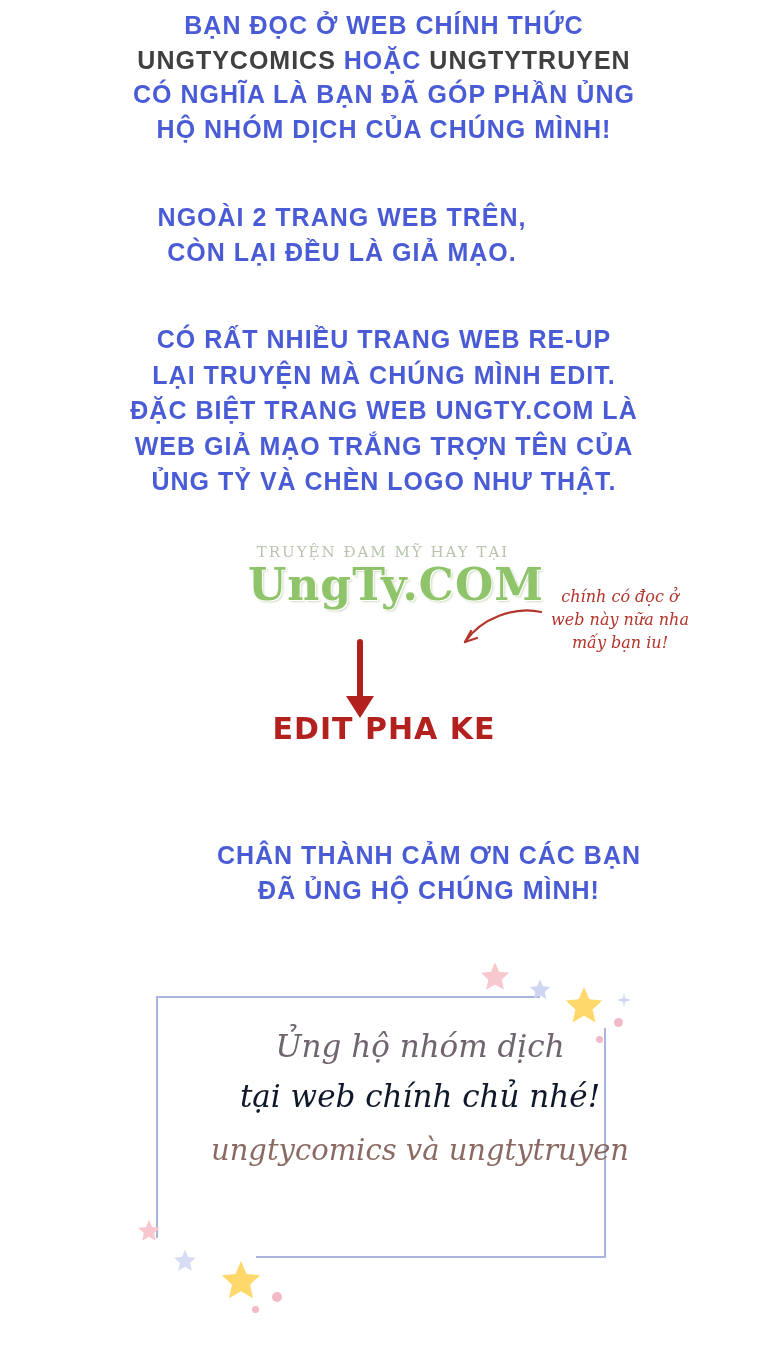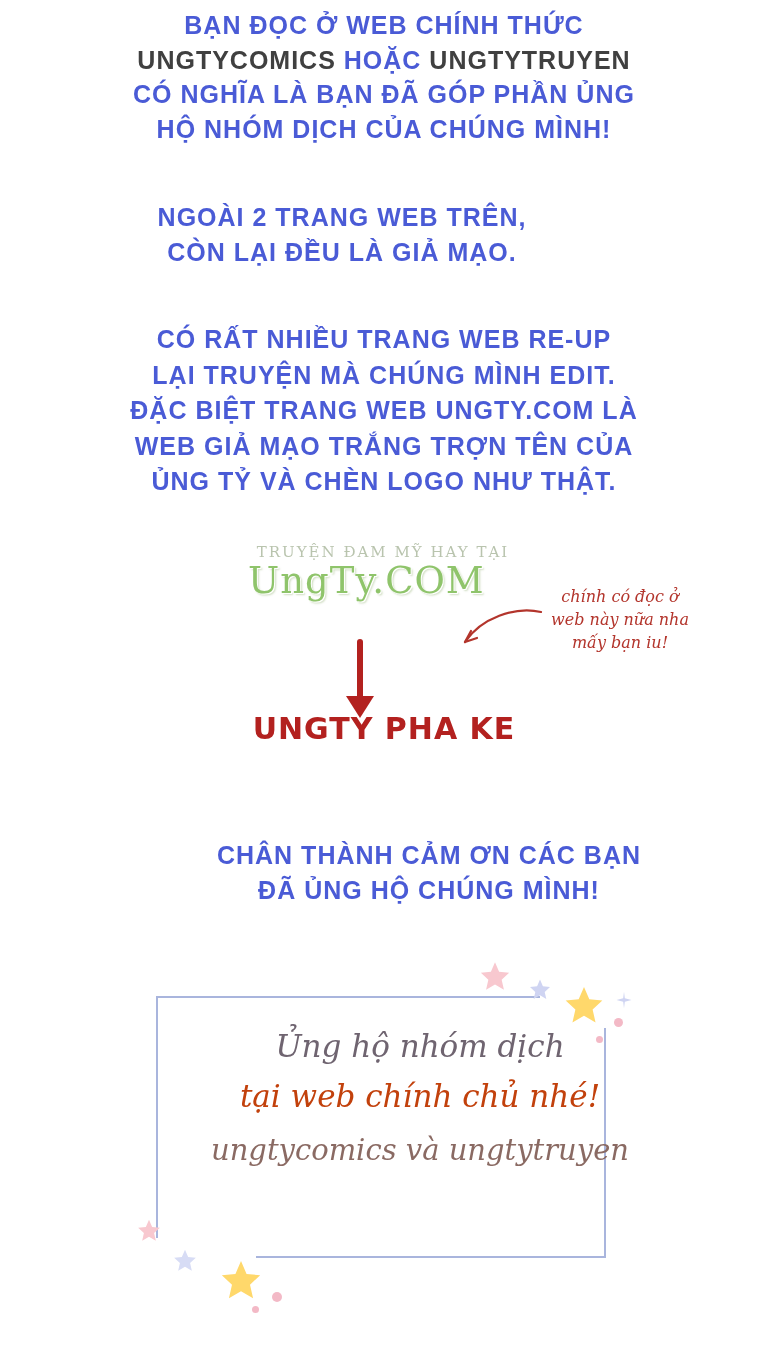--- a/index.html
+++ b/index.html
@@ -75,24 +75,24 @@
     font-size: 15px;
     letter-spacing: 2px;
     color: #b9c4ae;
     text-transform: uppercase;
   }
   .logo-main {
     position: absolute;
     top: 16px;
     left: 248px;
     width: 270px;
-    text-align: left;
-    font-family: "DejaVu Serif", serif;
-    font-weight: normal;
-    font-size: 37px;
+    text-align: right;
+    font-family: "DejaVu Serif", serif;
+    font-weight: bold;
+    font-size: 44px;
     color: #8fc46b;
     text-shadow: 1px 1px 0 #ffffff, 2px 2px 2px rgba(150,180,120,.45);
     letter-spacing: 1px;
   }
 
   .handwrite-note {
     position: absolute;
     top: 42px;
     left: 530px;
     width: 180px;
@@ -174,21 +174,21 @@
     left: 156px;
     width: 450px;
     text-align: center;
     font-family: "DejaVu Serif", serif;
     font-style: italic;
     color: #7b6b74;
     line-height: 1.6;
     padding-left: 39px;
   }
   .card-text .l1 { font-size: 31px; color: #6f6470; display:block; }
-  .card-text .l2 { font-size: 31px; color: #c2410c; display:block; }
+  .card-text .l2 { font-size: 31px; color: #0f172a; display:block; }
   .card-text .l3 { font-size: 29px; color: #8a6a63; display:block; margin-top: 6px; }
 
   
   .star {
     position: absolute;
     display: block;
   }
   .dot {
     position: absolute;
     border-radius: 50%;
@@ -235,21 +235,21 @@
       <div>chính có đọc ở</div>
       <div>web này nữa nha</div>
       <div>mấy bạn iu!</div>
     </div>
 
     <svg class="down-arrow" viewBox="0 0 40 90">
       <path d="M20 4 L20 66" stroke="#b3211f" stroke-width="6" stroke-linecap="round" fill="none"></path>
       <path d="M6 58 L20 80 L34 58 Z" fill="#b3211f"></path>
     </svg>
 
-    <div class="logo-fake-label">UNGTY PHA KE</div>
+    <div class="logo-fake-label">EDIT PHA KE</div>
   </div>
 
   <div id="block-thanks" class="notice">
     <div>CHÂN THÀNH CẢM ƠN CÁC BẠN</div>
     <div>ĐÃ ỦNG HỘ CHÚNG MÌNH!</div>
   </div>
 
   <div class="card"></div>
   <div class="card-mask-tr"></div>
   <div class="card-mask-bl"></div>

